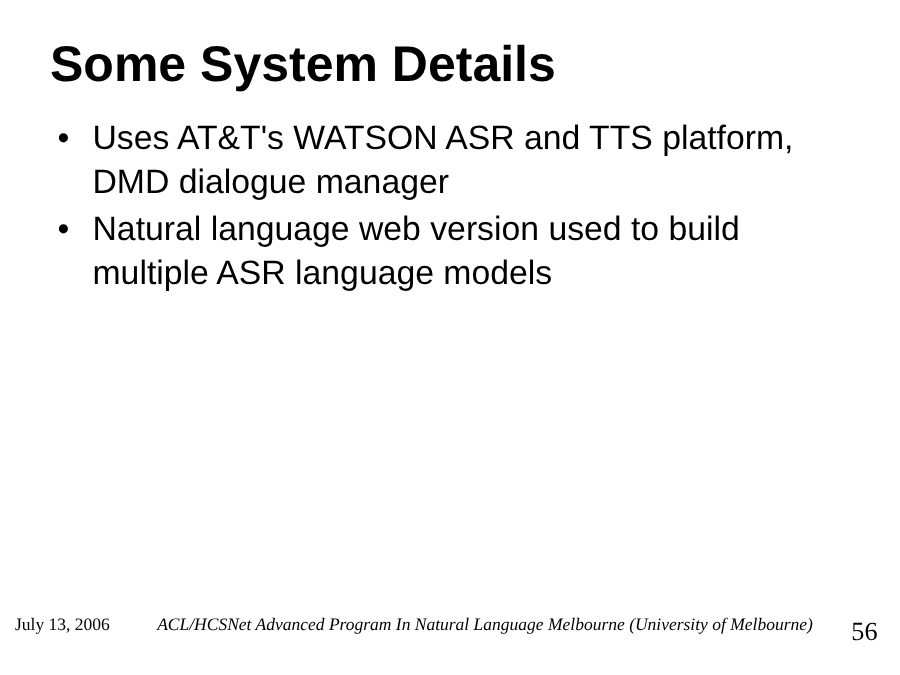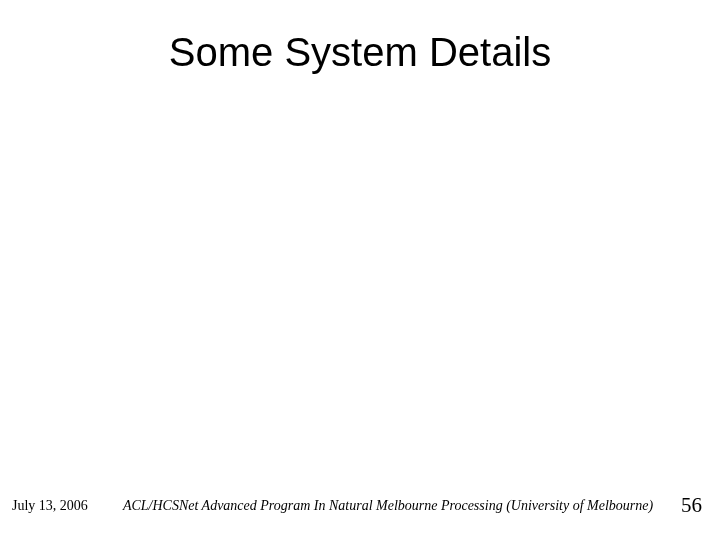--- a/index.html
+++ b/index.html
@@ -1,33 +1,35 @@
 <!DOCTYPE html>
 <html><head>
 <meta charset="utf-8">
 <style>
   * { margin: 0; padding: 0; box-sizing: border-box; }
   html, body { width: 720px; height: 540px; background: #fff; font-family: "Comic Sans MS", "Comic Sans", cursive, sans-serif; color: #000; }
   .slide { width: 720px; height: 540px; position: relative; padding: 30px 40px 0 40px; }
-  .title { font-size: 40px; text-align: center; margin-bottom: 18px; font-weight: 400; }
+  .title { font-size: 40px; text-align: left; margin-bottom: 18px; font-weight: 700; }
   .body ul { list-style: none; padding-left: 0; }
   .body li { font-size: 27px; line-height: 1.28; margin-bottom: 4px; padding-left: 34px; position: relative; }
   .body li::before { content: "•"; position: absolute; left: 6px; top: 0; font-size: 27px; }
-  .footer { position: absolute; bottom: 22px; left: 0; width: 720px; display: flex; align-items: center; font-family: "Times New Roman", Times, serif; }
+  .footer { position: absolute; bottom: 22px; left: 0; width: 720px; display: flex; align-items: flex-start; font-family: "Times New Roman", Times, serif; }
   .footer .date { font-size: 14px; margin-left: 12px; width: 110px; }
   .footer .venue { font-size: 14px; font-style: italic; flex: 1; text-align: center; }
   .footer .pagenum { font-size: 21px; width: 48px; text-align: right; margin-right: 18px; }
 </style>
 </head>
 <body>
 
 <div class="slide">
   <h1 class="title">Some System Details</h1>
   <div class="body">
     <ul>
+      <li>Uses AT&amp;T's WATSON ASR and TTS platform, DMD dialogue manager</li>
+      <li>Natural language web version used to build multiple ASR language models</li>
     </ul>
   </div>
   <div class="footer">
     <span class="date">July 13, 2006</span>
-    <span class="venue">ACL/HCSNet Advanced Program In Natural Melbourne Processing (University of Melbourne)</span>
+    <span class="venue">ACL/HCSNet Advanced Program In Natural Language Melbourne (University of Melbourne)</span>
     <span class="pagenum">56</span>
   </div>
 </div>
 
 </body></html>

